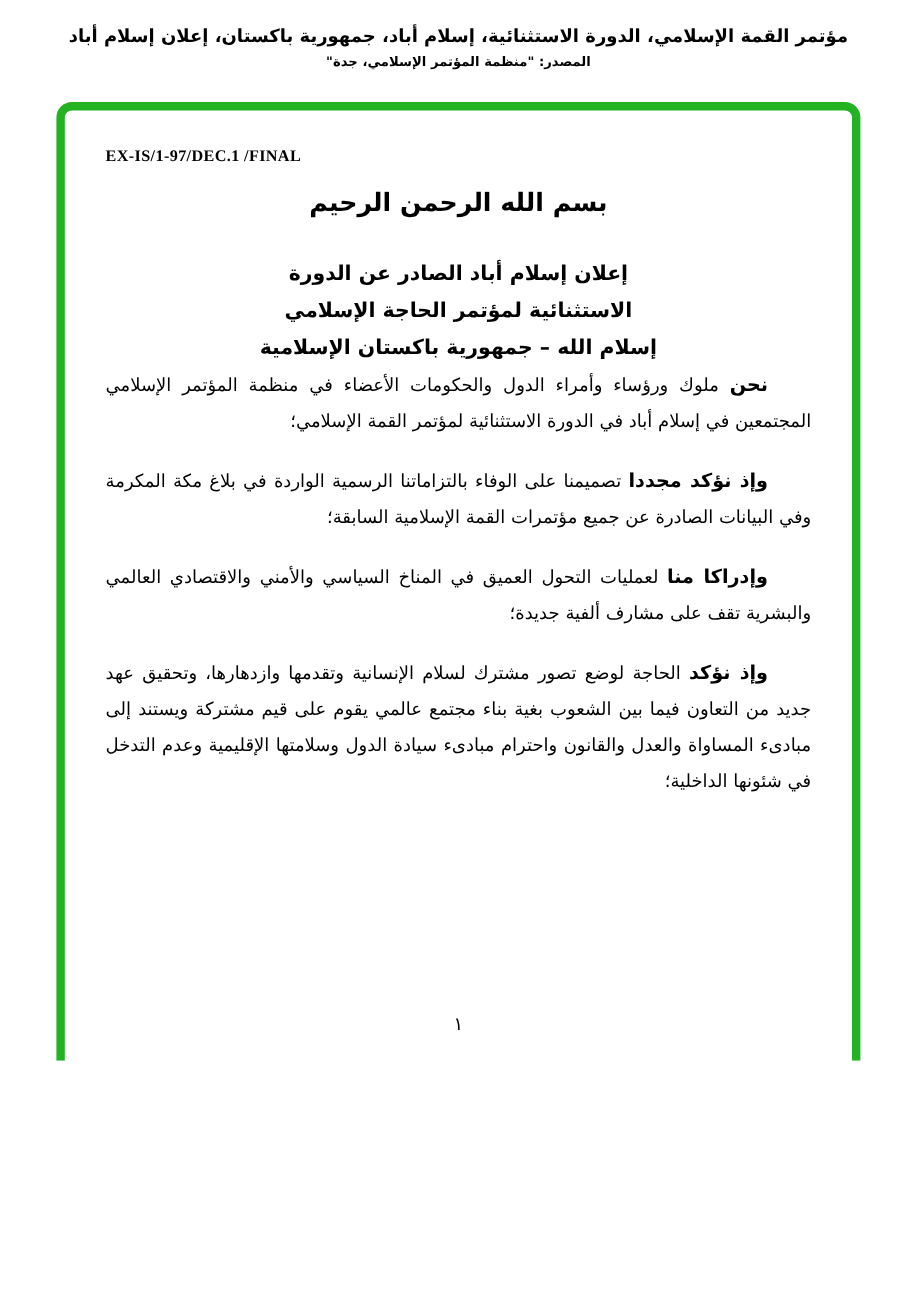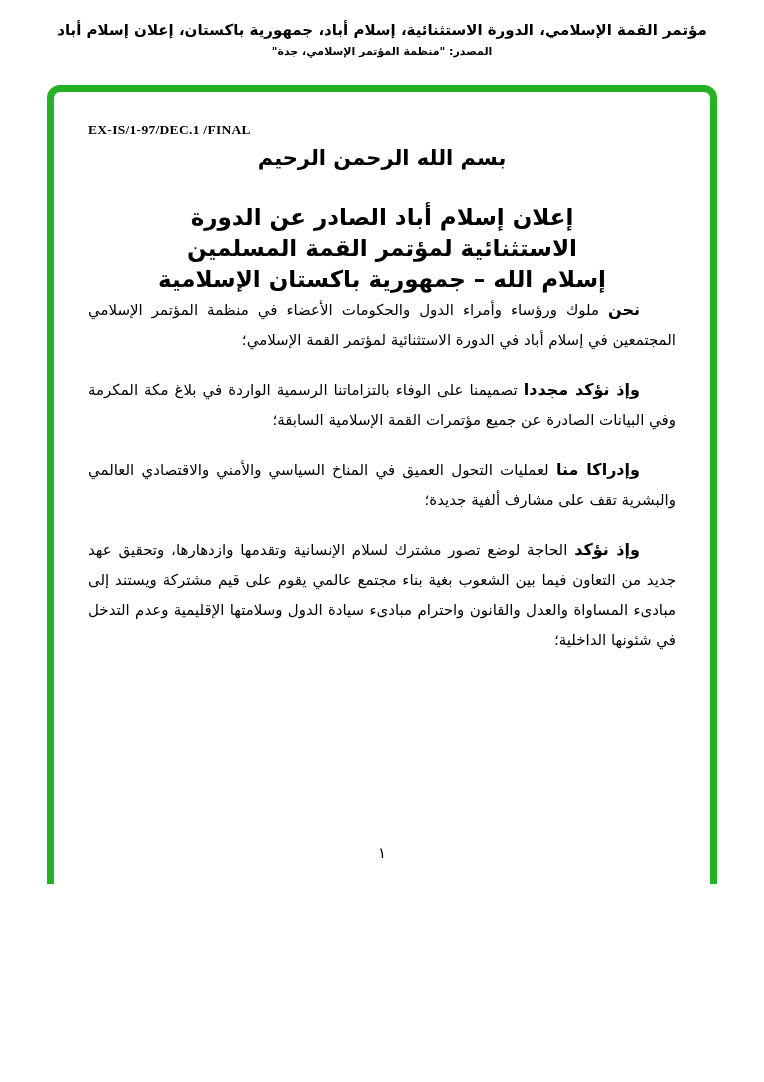--- a/index.html
+++ b/index.html
@@ -13,22 +13,22 @@
   .frame {
     position:absolute; left:47px; top:85px; width:670px; height:941px;
     border:7px solid #22b222; border-radius:13px; box-sizing:border-box;
     padding:0 34px;
   }
   .doc-ref {
     margin-top:30px; direction:ltr; text-align:left;
     font-family:"Liberation Serif", serif; font-weight:bold; font-size:13.5px;
     letter-spacing:0.3px;
   }
-  .basmala { margin-top:8px; text-align:center; direction:rtl; font-weight:bold; font-size:21px; }
-  .title-block { margin-top:32px; text-align:center; direction:rtl; font-weight:bold; font-size:23px; line-height:31px; }
+  .basmala { margin-top:19px; text-align:center; direction:rtl; font-weight:bold; font-size:21px; }
+  .title-block { margin-top:32px; text-align:center; direction:rtl; font-weight:bold; font-size:17px; line-height:31px; }
   .body-text { direction:rtl; text-align:justify; font-size:15px; line-height:30px; }
   .body-text p { margin:0 0 20px 0; text-indent:36px; }
   .lead { font-weight:bold; font-size:16px; }
   .page-number { position:absolute; bottom:22px; left:0; right:0; text-align:center; font-size:15px; }
 </style>
 </head>
 <body>
 
 <div class="page">
 
@@ -38,21 +38,21 @@
   </div>
 
   <div class="frame">
 
     <div class="doc-ref">EX-IS/1-97/DEC.1 /FINAL</div>
 
     <div class="basmala">بسم الله الرحمن الرحيم</div>
 
     <div class="title-block">
       <div>إعلان إسلام أباد الصادر عن الدورة</div>
-      <div>الاستثنائية لمؤتمر القمة المسلمين</div>
+      <div>الاستثنائية لمؤتمر الحاجة الإسلامي</div>
       <div>إسلام الله – جمهورية باكستان الإسلامية</div>
     </div>
 
     <div class="body-text">
       <p><span class="lead">نحن</span><span> ملوك ورؤساء وأمراء الدول والحكومات الأعضاء في منظمة المؤتمر الإسلامي المجتمعين في إسلام أباد في الدورة الاستثنائية لمؤتمر القمة الإسلامي؛</span></p>
       <p><span class="lead">وإذ نؤكد مجددا</span><span> تصميمنا على الوفاء بالتزاماتنا الرسمية الواردة في بلاغ مكة المكرمة وفي البيانات الصادرة عن جميع مؤتمرات القمة الإسلامية السابقة؛</span></p>
       <p><span class="lead">وإدراكا منا</span><span> لعمليات التحول العميق في المناخ السياسي والأمني والاقتصادي العالمي والبشرية تقف على مشارف ألفية جديدة؛</span></p>
       <p><span class="lead">وإذ نؤكد</span><span> الحاجة لوضع تصور مشترك لسلام الإنسانية وتقدمها وازدهارها، وتحقيق عهد جديد من التعاون فيما بين الشعوب بغية بناء مجتمع عالمي يقوم على قيم مشتركة ويستند إلى مبادىء المساواة والعدل والقانون واحترام مبادىء سيادة الدول وسلامتها الإقليمية وعدم التدخل في شئونها الداخلية؛</span></p>
     </div>
 

